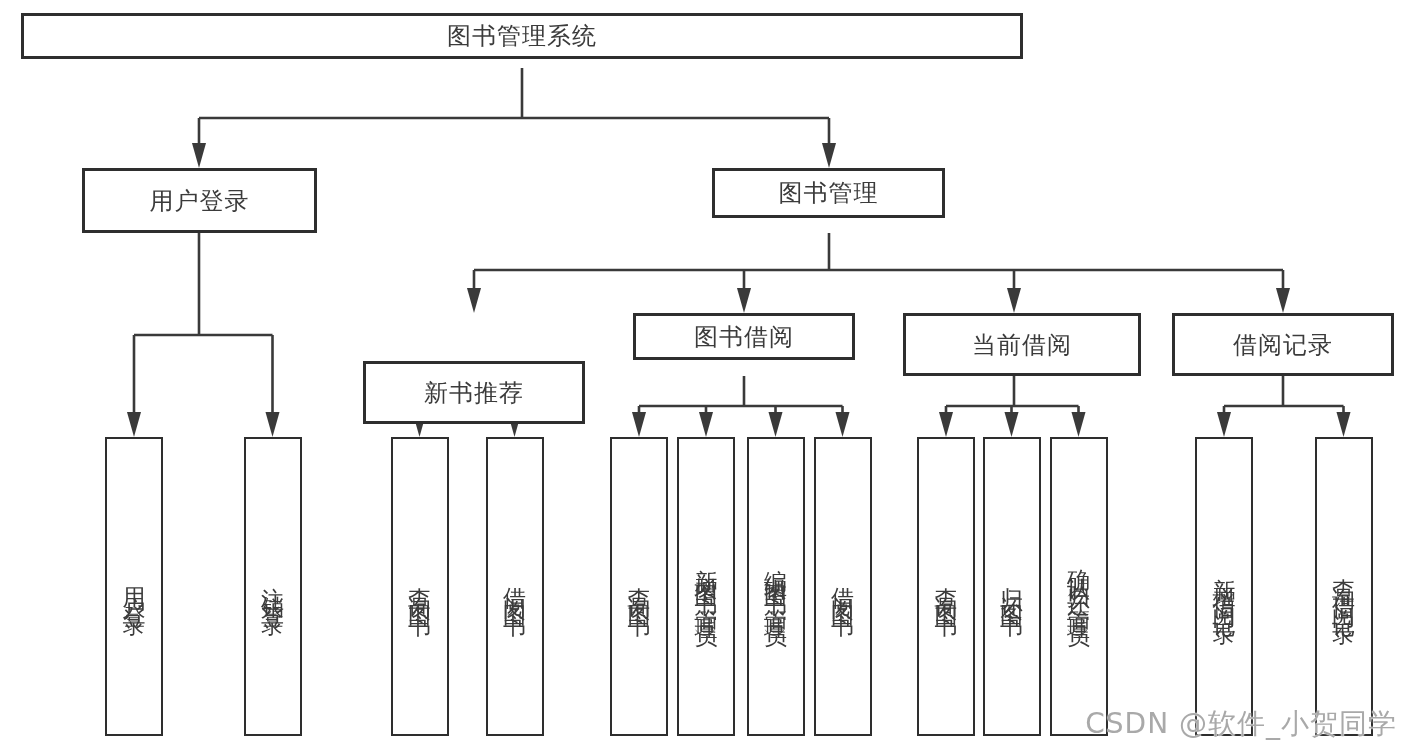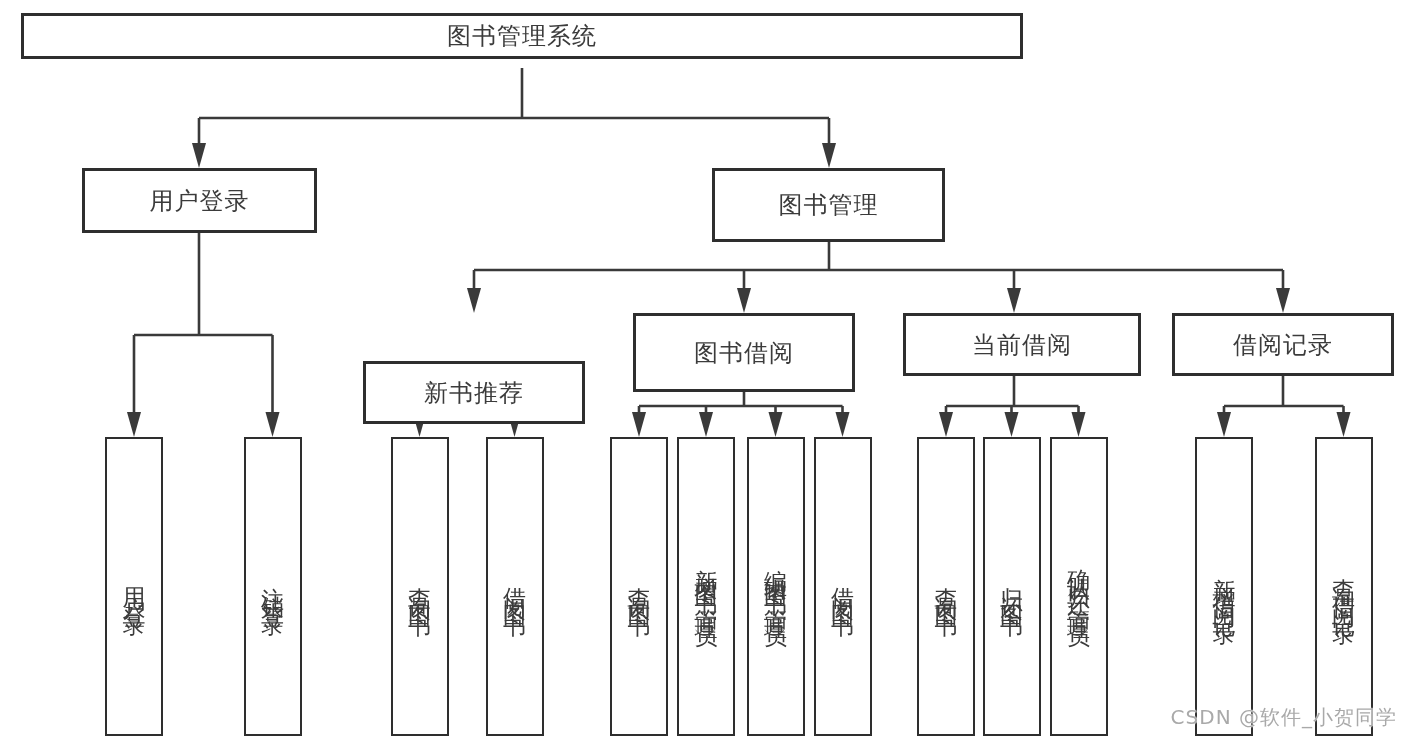--- a/index.html
+++ b/index.html
@@ -49,22 +49,22 @@
     line-height:1;
     white-space:nowrap;
     color:var(--text);
   }
   .v-label.long{
     letter-spacing:8px;
   }
   #watermark{
     position:absolute;
     right:8px;
-    bottom:16px;
-    font-size:20px;
+    bottom:4px;
+    font-size:28px;
     letter-spacing:1px;
     color:var(--watermark);
     text-shadow:0 0 2px #fff, 0 0 1px #fff;
     white-space:nowrap;
     z-index:5;
     margin-top:8px;
   }
 </style>
 </head>
 <body>
@@ -103,28 +103,28 @@
     </g>
   </svg>
 
   <div class="box" style="left:21px;top:13px;width:1002px;height:46px;">
     <span class="h-label">图书管理系统</span>
   </div>
 
   <div class="box" style="left:82px;top:168px;width:235px;height:65px;">
     <span class="h-label">用户登录</span>
   </div>
-  <div class="box" style="left:712px;top:168px;width:233px;height:74px;">
+  <div class="box" style="left:712px;top:168px;width:233px;height:50px;">
     <span class="h-label">图书管理</span>
   </div>
 
   <div class="box" style="left:363px;top:313px;width:222px;height:63px;margin-top:48px;">
     <span class="h-label">新书推荐</span>
   </div>
-  <div class="box" style="left:633px;top:313px;width:222px;height:79px;">
+  <div class="box" style="left:633px;top:313px;width:222px;height:47px;">
     <span class="h-label">图书借阅</span>
   </div>
   <div class="box" style="left:903px;top:313px;width:238px;height:63px;">
     <span class="h-label">当前借阅</span>
   </div>
   <div class="box" style="left:1172px;top:313px;width:222px;height:63px;">
     <span class="h-label">借阅记录</span>
   </div>
 
   <div class="box leaf" style="left:105px;top:437px;width:58px;height:299px;">

